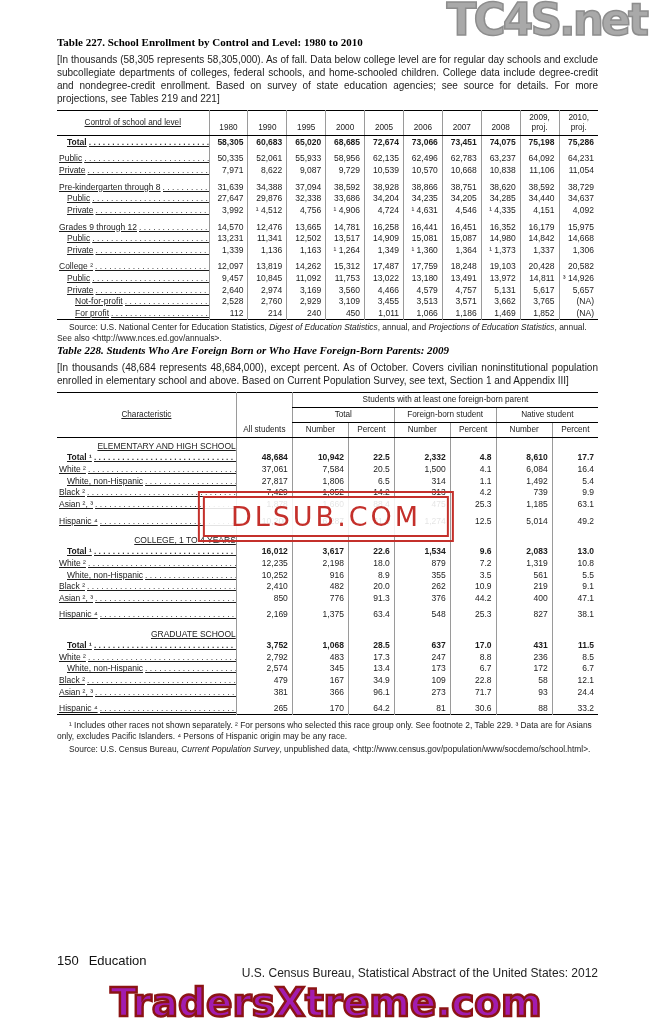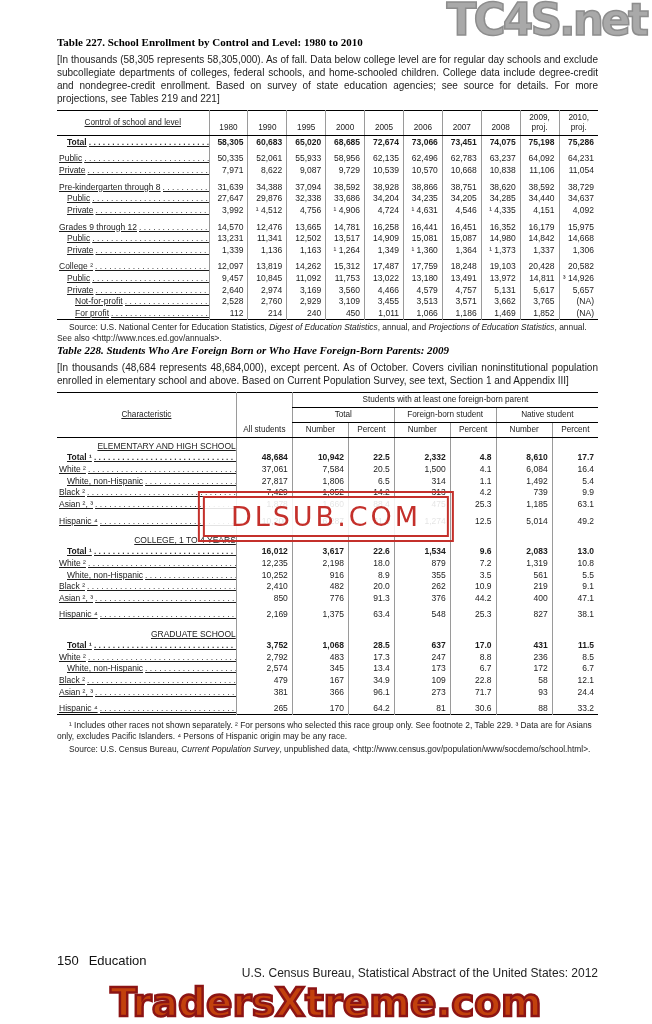--- a/index.html
+++ b/index.html
@@ -47,21 +47,21 @@
   
   .wm-top { position:absolute; top:-6px; right:6px;
     font-family:"DejaVu Sans", sans-serif; font-weight:bold; font-size:44px; letter-spacing:-3px;
     color:#a9a9a9; -webkit-text-stroke:1.5px #8d8d8d; z-index:5; }
   .wm-mid { position:absolute; top:496px; left:50%; transform:translateX(-50%);
     background:rgba(255,255,255,0.88); border:2px solid #c4302b; outline:2px solid #c4302b; outline-offset:3px;
     padding:3px 26px; z-index:6; }
   .wm-mid span { font-family:"DejaVu Sans", sans-serif; font-weight:normal; font-size:27px; letter-spacing:3px; color:#c4302b; white-space:nowrap; }
   .wm-bottom { position:absolute; top:980px; left:50%; transform:translateX(-50%);
     font-family:"DejaVu Sans", sans-serif; font-weight:bold; font-size:39px; letter-spacing:0px;
-    color:#c2410c; -webkit-text-stroke:2.5px #8c1414; white-space:nowrap; z-index:6; }
+    color:#a21caf; -webkit-text-stroke:2.5px #8c1414; white-space:nowrap; z-index:6; }
 
   
   .footer-left { position:absolute; left:57px; top:953px; font-size:13px; color:#111; }
   .footer-left .sec { margin-left:10px; }
   .footer-right { position:absolute; right:54px; top:966px; font-size:12px; color:#222; z-index:2; }
 </style>
 </head>
 <body>
 
 <div class="page">

